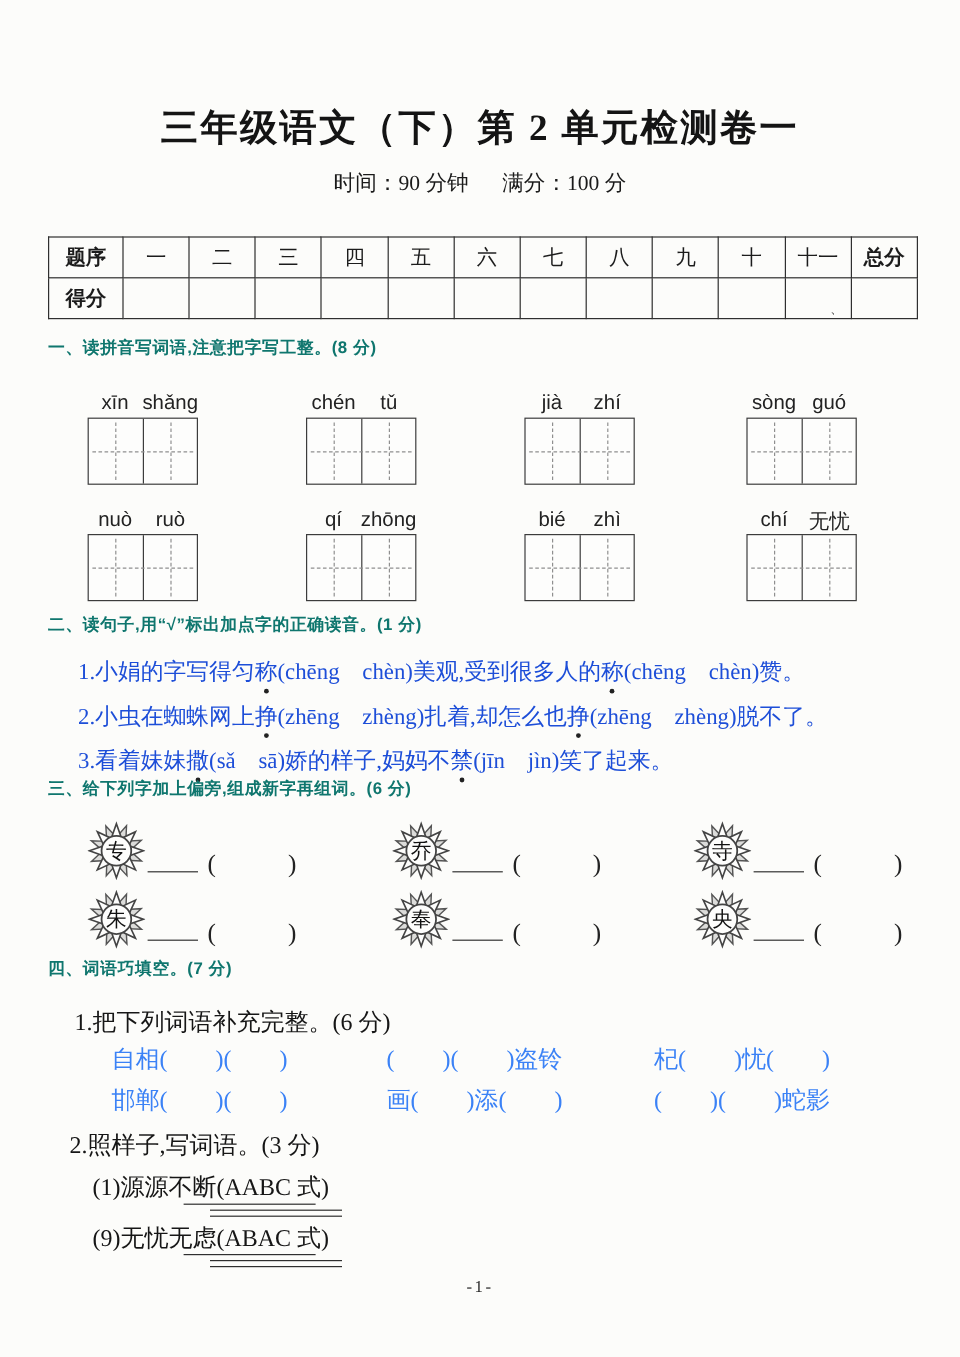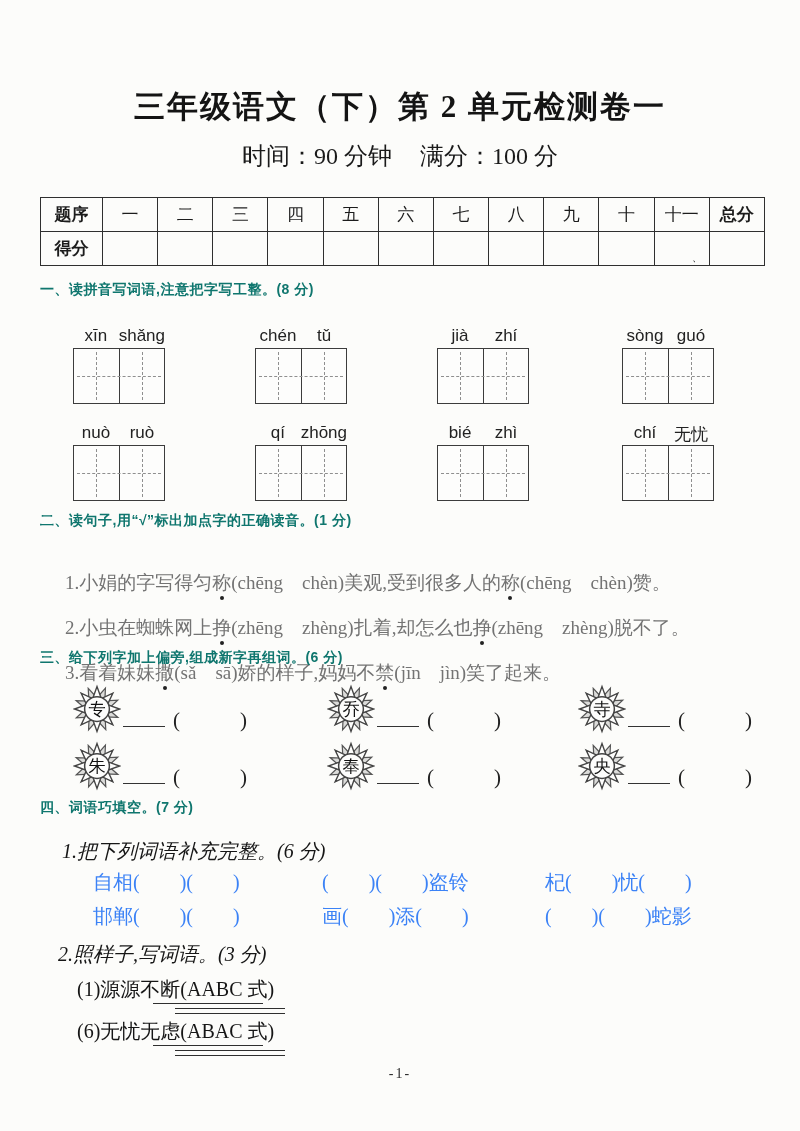--- a/index.html
+++ b/index.html
@@ -15,21 +15,21 @@
   }
   .title {
     position: absolute; top: 86px; left: 0; width: 100%;
     text-align: center;
     font-size: 31px; font-weight: bold; letter-spacing: 2px;
     color: #141414;
   }
   .subtitle {
     position: absolute; top: 140px; left: 0; width: 100%;
     display: flex; justify-content: center; gap: 28px;
-    font-size: 24px; color: #1a1a1a;
+    font-size: 18px; color: #1a1a1a;
   }
   table.score-table {
     position: absolute; top: 197px; left: 40px;
     width: 725px; border-collapse: collapse; table-layout: fixed;
   }
   table.score-table td {
     border: 1.4px solid #2f2f2f;
     height: 34px; text-align: center; vertical-align: middle;
     font-size: 17px; position: relative;
   }
@@ -45,32 +45,32 @@
   .word-block { position: absolute; width: 92px; top: 0; }
   .pinyin-row { display: flex; height: 20px; margin-bottom: 2px;
     font-family: "Liberation Sans", "DejaVu Sans", sans-serif; font-size: 17px; color:#222; }
   .pinyin-row span { flex: 1; text-align: center; }
   .wgrid { height: 56px; border: 1.6px solid #3c3c3c; display: flex; position: relative; background: #fdfdfc; }
   .wcell { flex: 1; position: relative; }
   .wcell + .wcell { border-left: 1.6px solid #3c3c3c; }
   .wcell::before { content:""; position:absolute; top:3px; bottom:3px; left:50%; width:0; border-left:1px dashed #8f8f8f; }
   .wgrid::after { content:""; position:absolute; top:50%; left:3px; right:3px; height:0; border-top:1px dashed #8f8f8f; }
   .sentences { position: absolute; top: 549px; left: 65px; right: 30px; }
-  .sentence { font-size: 19px; line-height: 23px; margin-bottom: 14px; white-space: nowrap; color:#737373;margin-top:22px; }
+  .sentence { font-size: 19px; line-height: 23px; margin-bottom: 14px; white-space: nowrap; color:#1d4ed8; }
   .dt { position: relative; display: inline-block; }
   .dt::after { content:""; position:absolute; left:50%; margin-left:-2px; bottom:-6px;
     width:4px; height:4px; border-radius:50%; background:#222; }
   .flower-row { position: absolute; left: 0; width: 800px; height: 58px; }
   .flower-item { position: absolute; top: 0; display: flex; align-items: flex-end; }
   .flower-item svg { display: block; }
   .blank { display:inline-block; width: 42px; height: 1px; border-bottom: 1.8px solid #333; margin: 0 0 7px 2px; }
   .po, .pc { font-size: 21px; line-height: 1; margin-bottom: 3px; color:#222; }
   .po { margin-left: 8px; }
   .pc { margin-left: 60px; }
-  .sub-item { position: absolute; font-size: 20px; color:#161616;font-style:italic; }
+  .sub-item { position: absolute; font-size: 20px; color:#161616; }
   .fill-row { position: absolute; left: 0; width: 800px; height: 26px; font-size: 20px; color:#3b82f6; }
   .fill-row span { position: absolute; top: 0; white-space: nowrap; }
   .pattern-row { position: absolute; display: flex; align-items: center; font-size: 20px; color:#161616;flex-direction:column; }
   .pattern-label { width: 262px; }
   .pline { width: 110px; height: 1px; border-bottom: 1.6px solid #2f2f2f; margin-bottom: 4px; }
   .pline + .pline { margin-left: 43px; }
   .footer { position: absolute; top: 1066px; left: 0; width: 100%;
     text-align: center; font-size: 14px; letter-spacing: 2px; color:#2a2a2a; }
 </style>
 </head>
@@ -312,21 +312,21 @@
 
   <div class="sub-item" style="top:941px;left:58px">2.照样子,写词语。(3 分)</div>
 
   <div class="pattern-row" style="top:976px;left:77px">
     <span class="pattern-label">(1)源源不断(AABC 式)</span>
     <span class="pline"></span>
     <span class="pline"></span>
     <span class="pline"></span>
   </div>
   <div class="pattern-row" style="top:1018px;left:77px">
-    <span class="pattern-label">(6)无忧无虑(ABAC 式)</span>
+    <span class="pattern-label">(9)无忧无虑(ABAC 式)</span>
     <span class="pline"></span>
     <span class="pline"></span>
     <span class="pline"></span>
   </div>
 
   <div class="footer">-1-</div>
 
 </div>
 
 </body></html>

